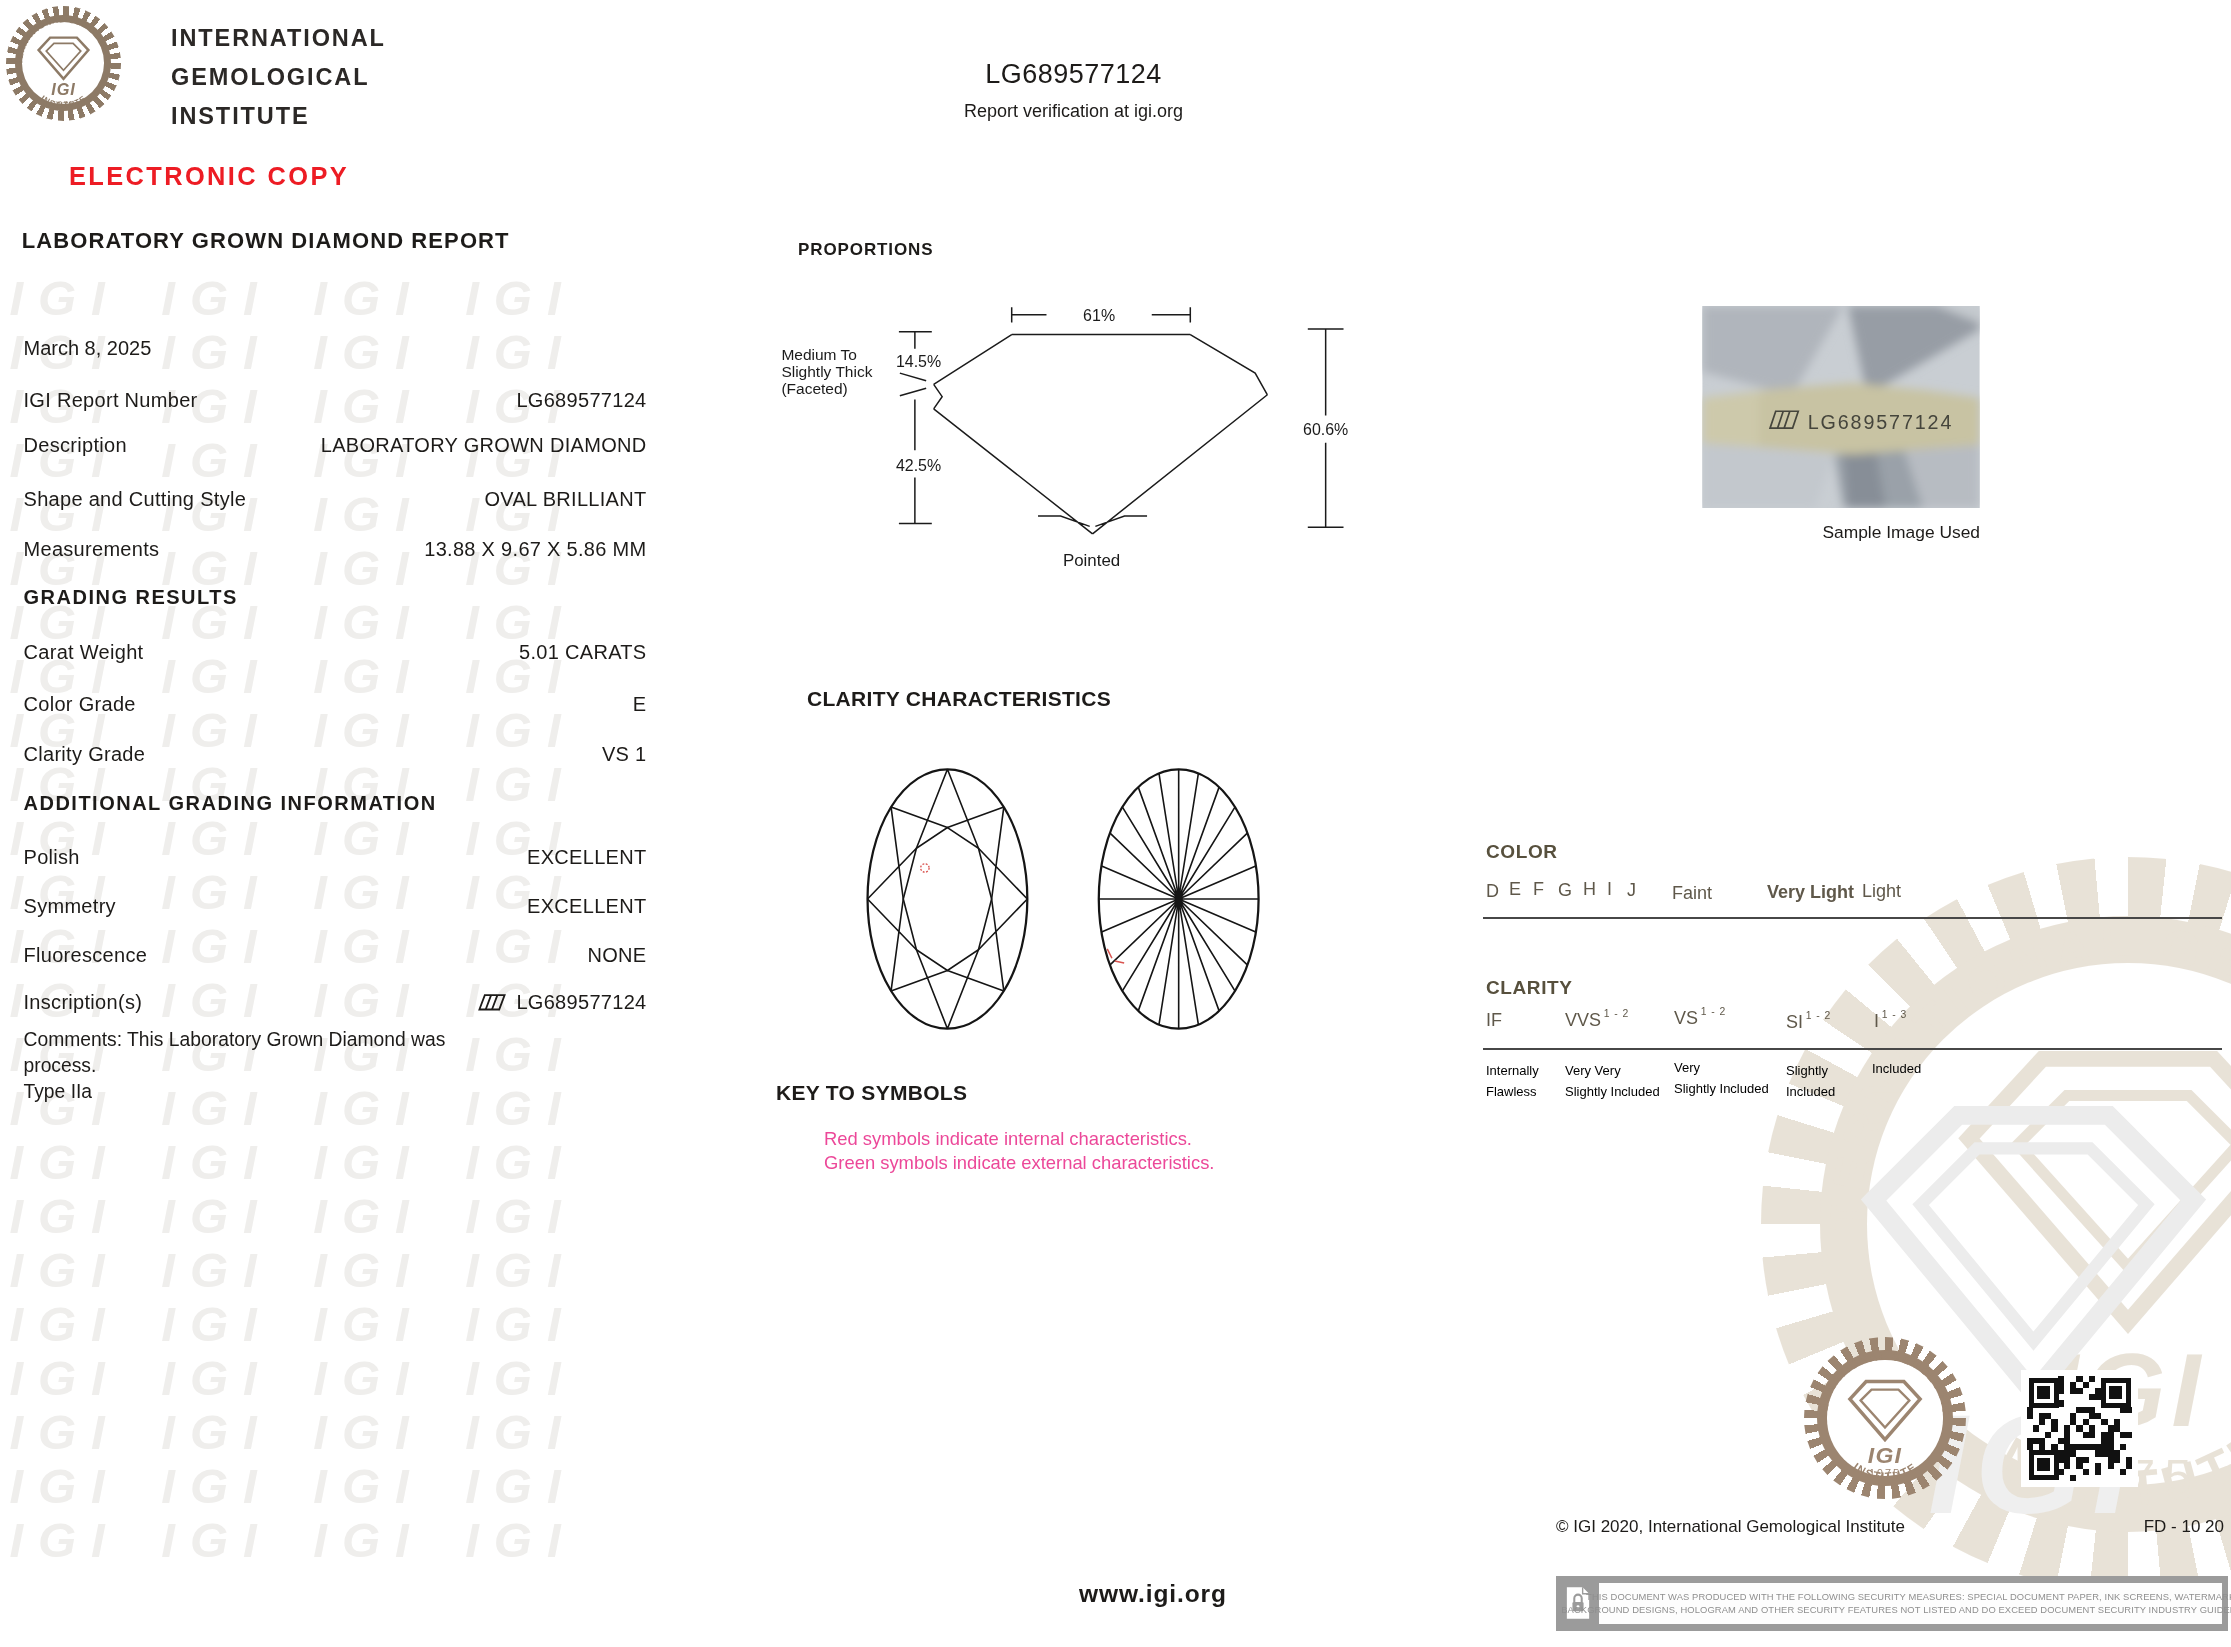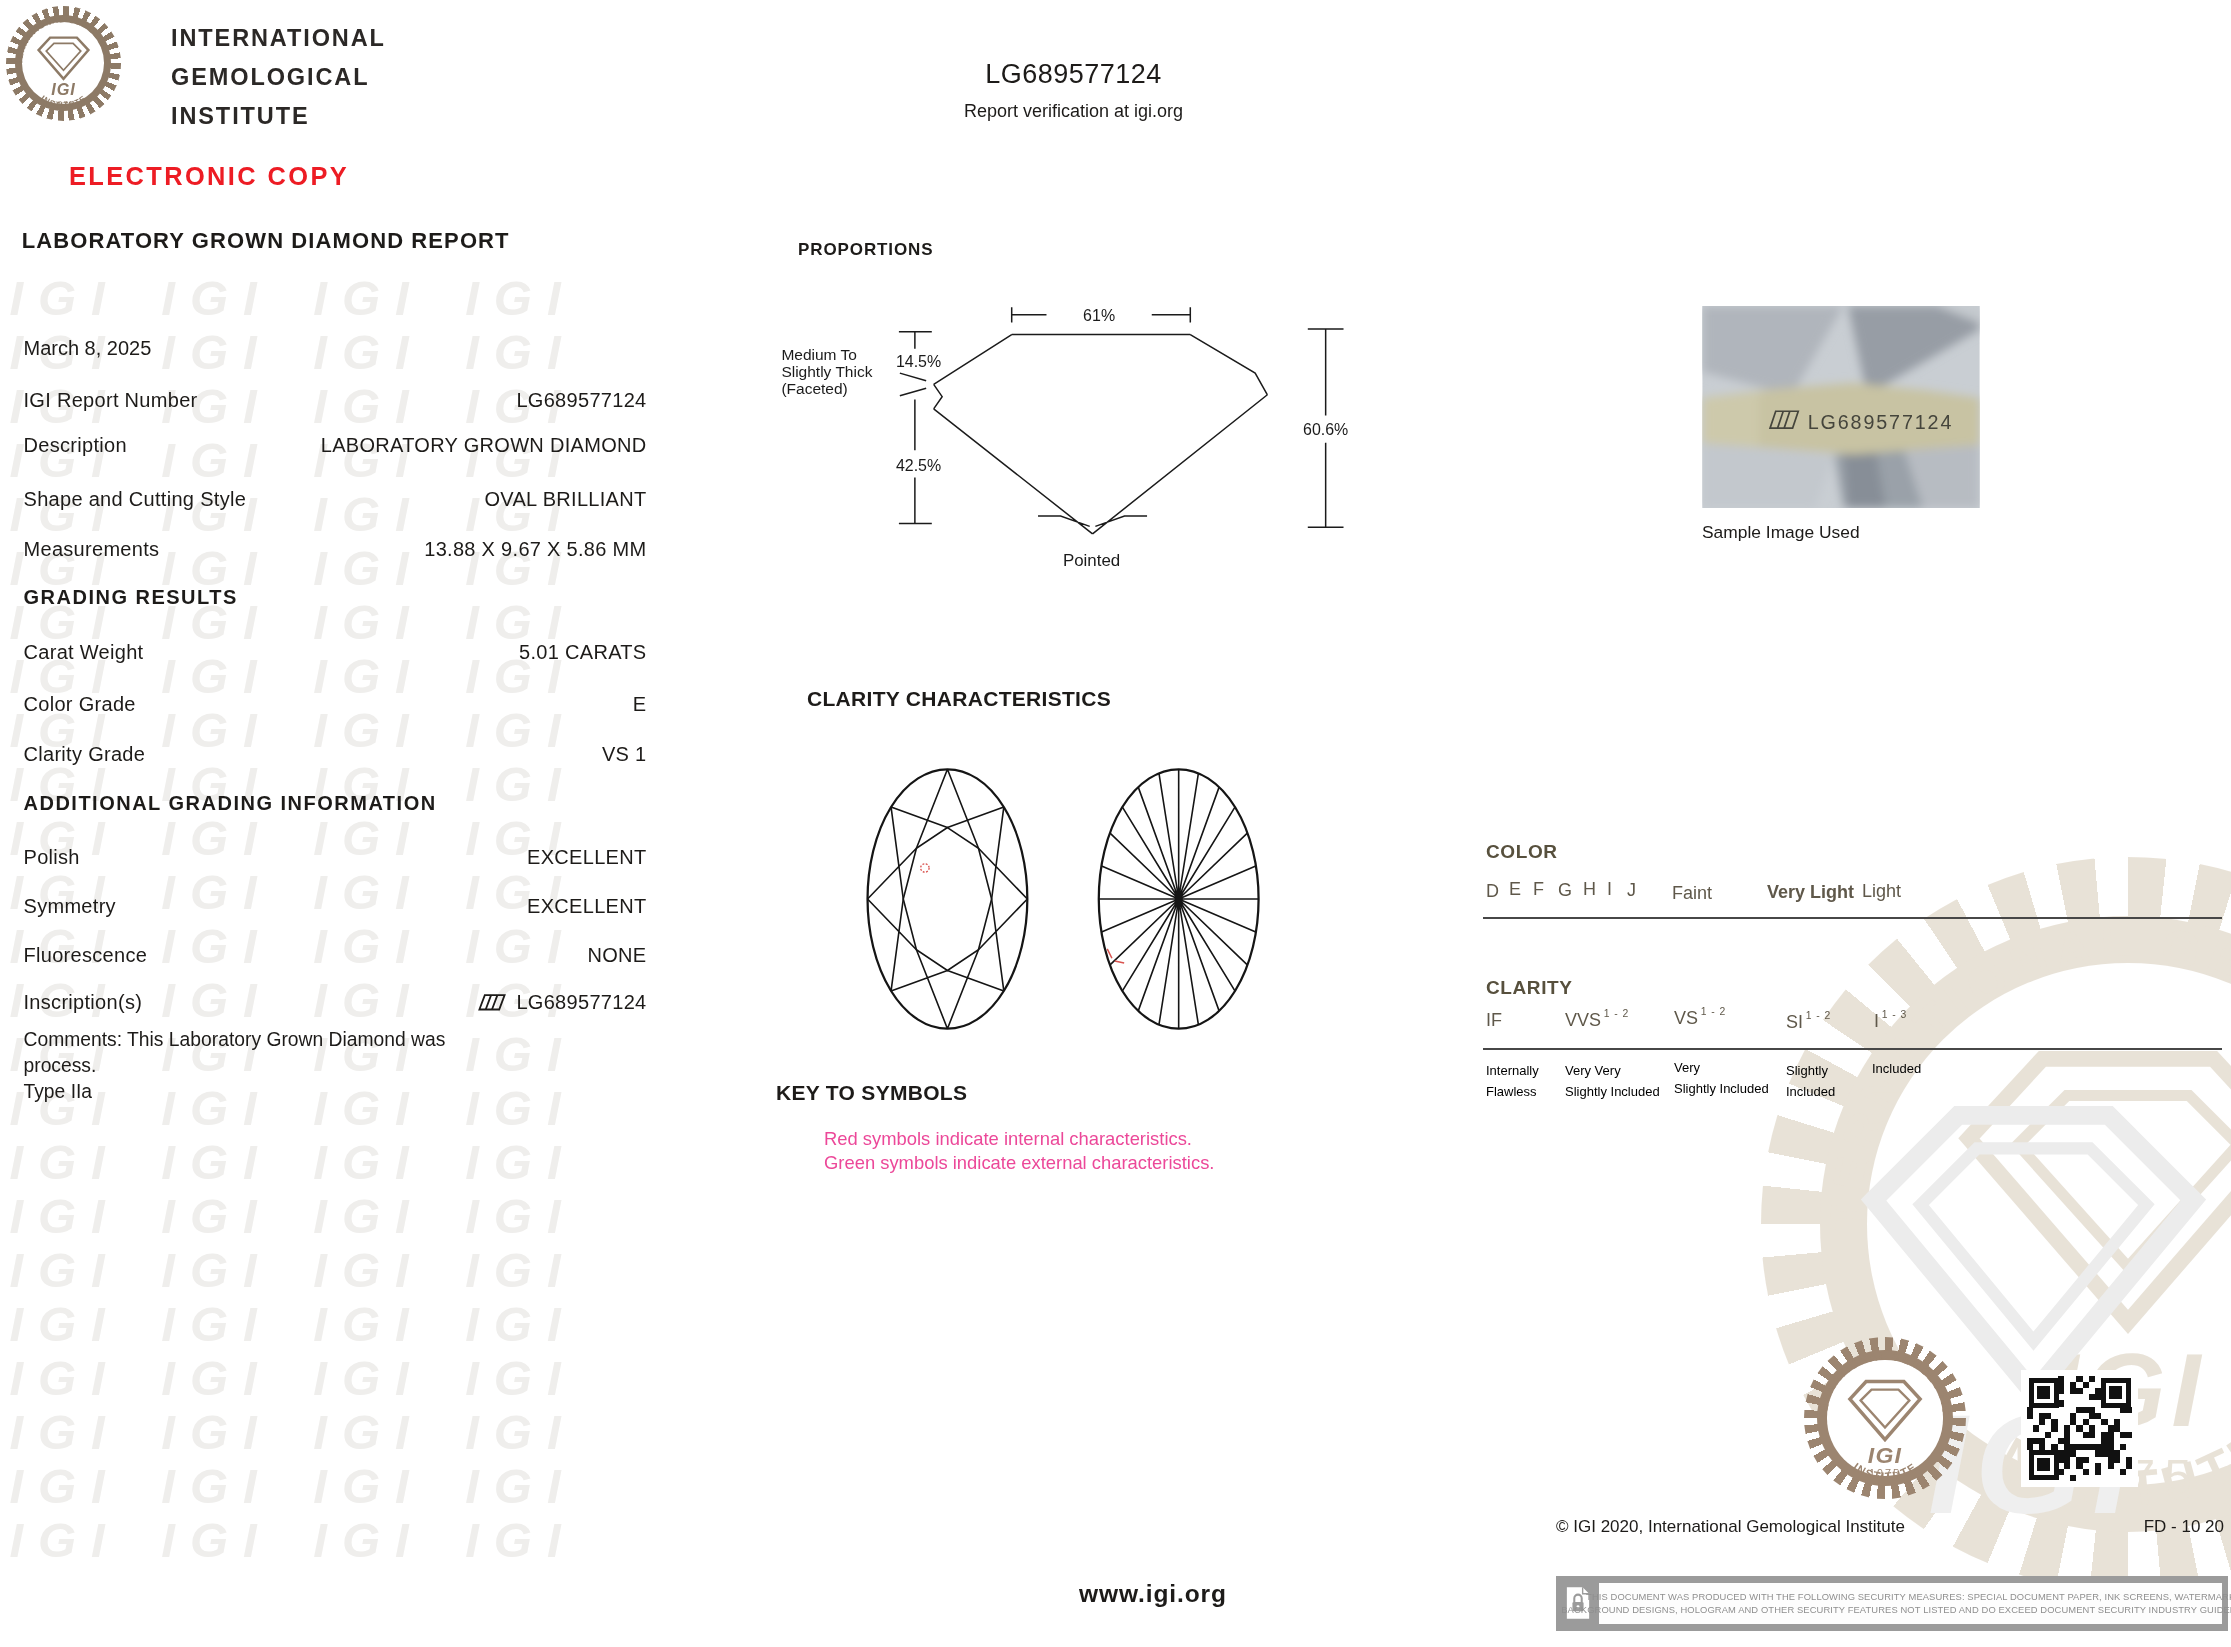--- a/index.html
+++ b/index.html
@@ -52,21 +52,21 @@
 
   
   .diag text{font-family:"Liberation Sans","DejaVu Sans",sans-serif;fill:#1b1b1b;}
   .pct{font-size:17px;}
   .girl{font-size:16.5px;}
   .culet{font-size:18px;}
   .dln{stroke:#1b1b1b;stroke-width:1.6;fill:none;}
 
   
   .photo{position:absolute;left:1702px;top:306px;}
-  .caption{position:absolute;left:1702px;top:522px;width:278px;text-align:left;font-size:17.4px;}
+  .caption{position:absolute;left:1702px;top:522px;width:278px;text-align:right;font-size:17.4px;}
 
   
   .sc-head{position:absolute;font-weight:bold;font-size:19px;letter-spacing:0.6px;color:#57503d;}
   .cg{position:absolute;font-size:18px;color:#5f584a;}
   .sc-line{position:absolute;left:1483px;width:739px;height:1.9px;background:#474747;}
   .ccode{position:absolute;font-size:18px;color:#5f584a;}
   .csup{font-size:10.4px;vertical-align:8.5px;letter-spacing:0.9px;margin-left:2.8px;}
   .clab{position:absolute;font-size:13px;line-height:21px;color:#000000;}
 
   

